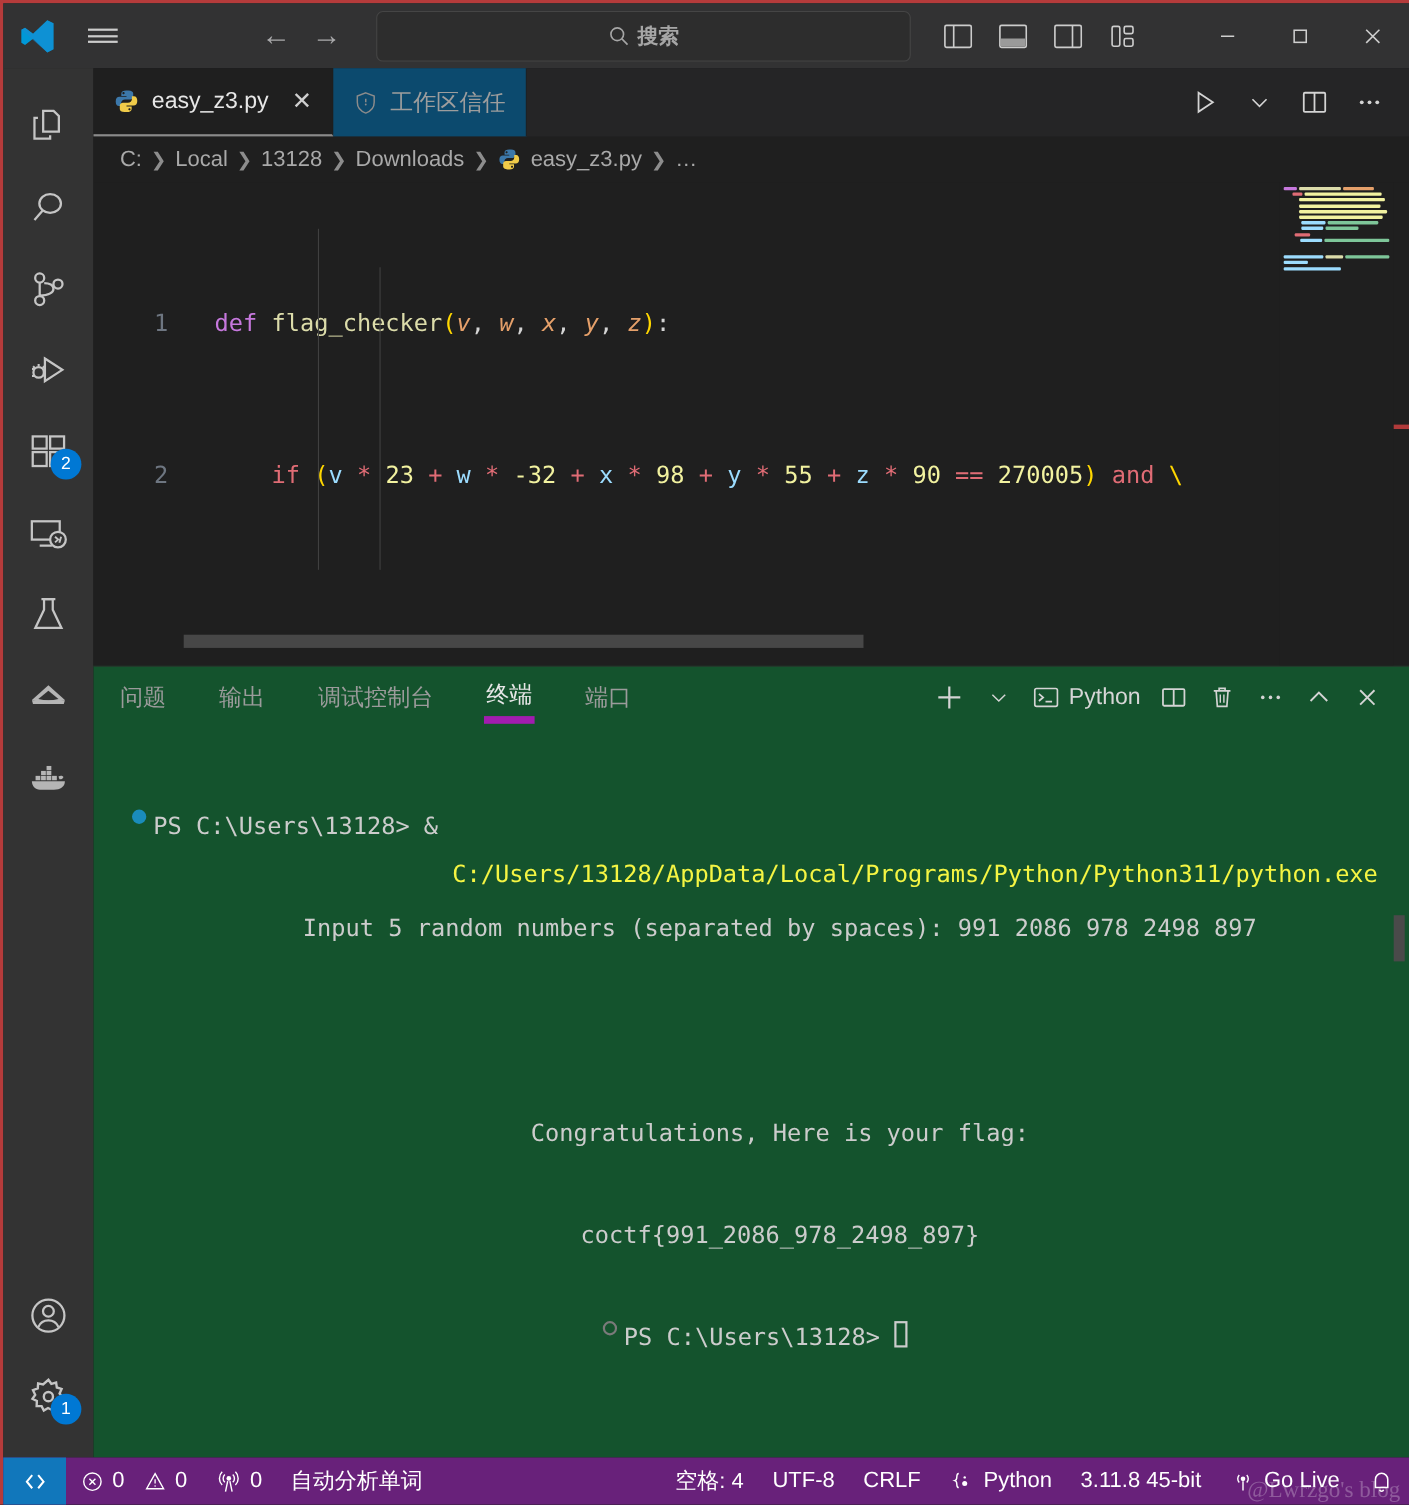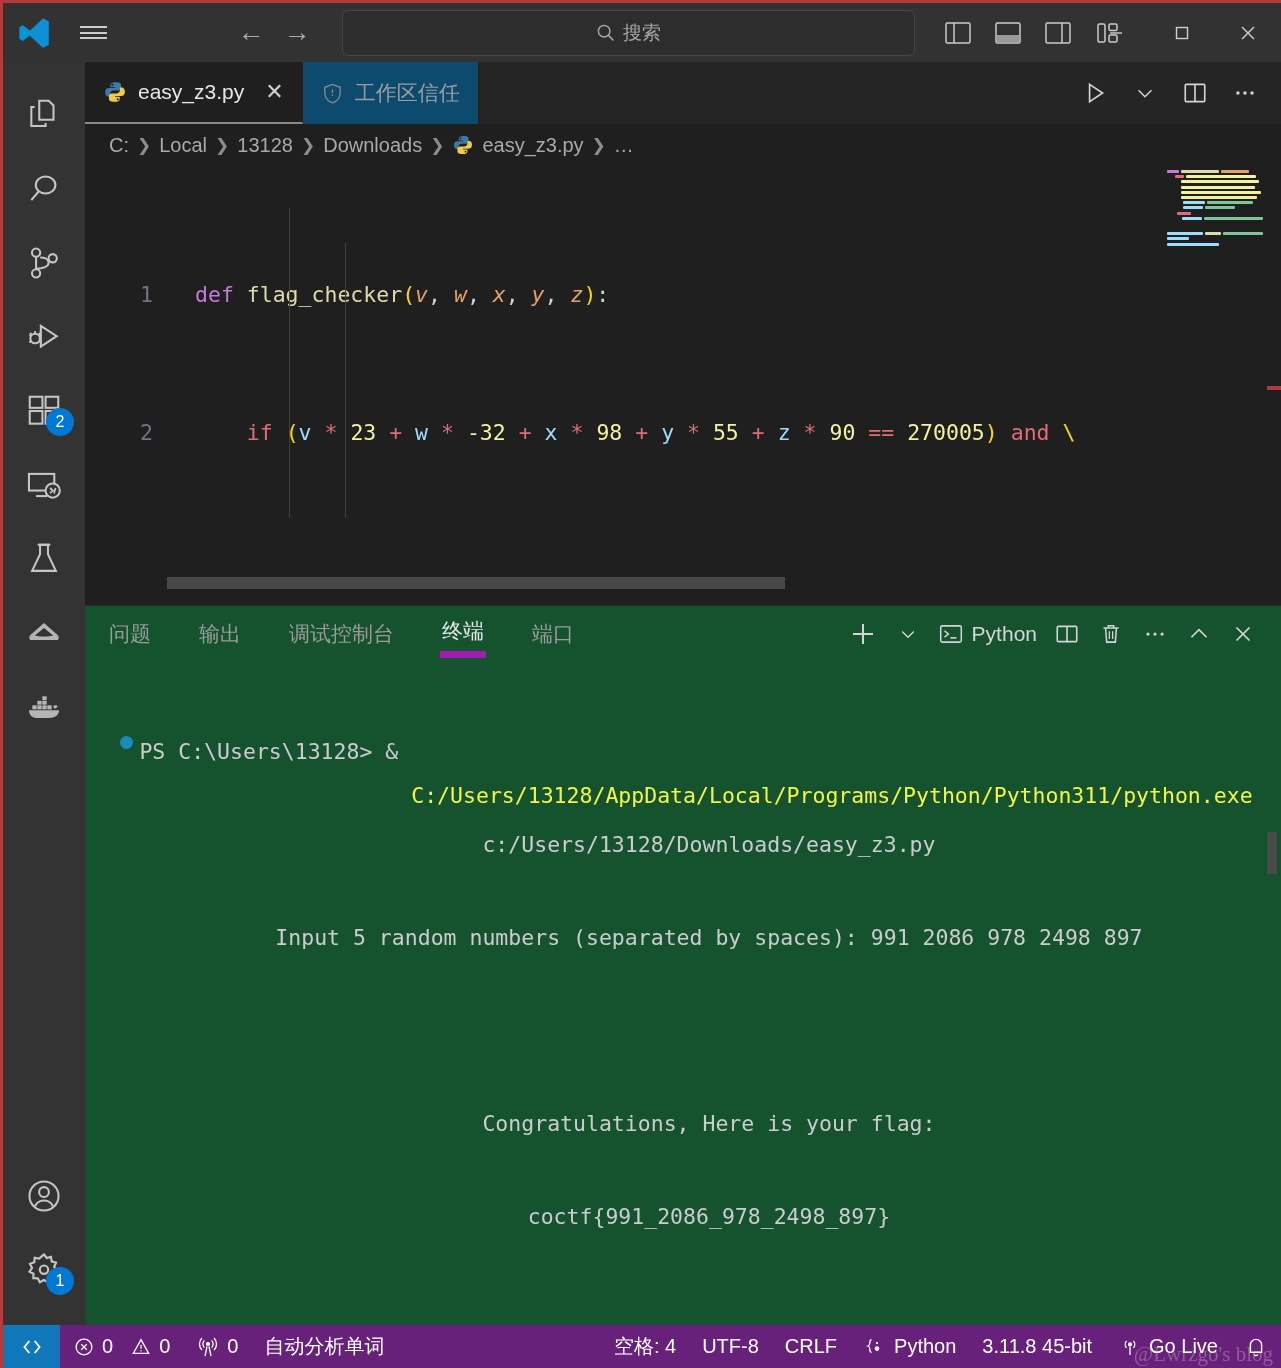--- a/index.html
+++ b/index.html
@@ -23,23 +23,23 @@
     background: #323233;
     display: flex; align-items: center;
     position: relative;
   }
   .tb-logo { width: 62px; display: flex; align-items: center; justify-content: center; }
   .tb-hamburger { width: 56px; display:flex; align-items:center; justify-content:center; }
   .tb-hamburger .bar { width: 27px; height: 2px; background: #cccccc; margin: 3.5px 0; display:block;}
   .tb-navbtns { display: flex; align-items: center; gap: 16px; margin-left: 115px; }
   .tb-navbtn { color: #a9a9ab; font-size: 27px; line-height: 1; width: 30px; text-align: center; }
   .tb-search {
-    width: 573px; height: 46px; margin-left: 30px;
+    width: 486px; height: 46px; margin-left: 30px;
     background: #2d2d2d; border: 1px solid #454545; border-radius: 6px;
-    display: flex; align-items: center; justify-content: center; gap: 7px;
+    display: flex; align-items: center; justify-content: center; gap: 7px; font-weight: bold;
   }
   .tb-search .txt { color: #a6a6a6; font-size: 19px; }
   .tb-layouticons { display: flex; align-items: center; gap: 20px; margin-left: 28px; }
   .tb-li { width: 30px; height: 30px; display:flex; align-items:center; justify-content:center;}
   .tb-wincontrols { position: absolute; right: 0; top: 0; height: 59px; display: flex; align-items: center; }
   .wc { width: 66px; height: 59px; display: flex; align-items: center; justify-content: center; color: #cfcfcf; }
   
   .body { flex: 1; display: flex; min-height: 0; }
   
   .activitybar {
@@ -561,37 +561,37 @@
           </div>
         </div>
 
         <div class="terminal">
           <div class="trow">
             <span class="tgutter"><span class="tdot"></span></span>
             <span class="ttext t-white">PS C:\Users\13128&gt; &amp; </span><span class="ttext t-yellow">C:/Users/13128/AppData/Local/Programs/Python/Python311/python.exe</span>
           </div>
           <div class="trow">
             <span class="tgutter"></span>
-            <span class="ttext t-white">  c:/Users/13128/Downloads/easy_z3.py</span>
-          </div>
-          <div class="trow">
-            <span class="tgutter"></span>
             <span class="ttext t-white">  Input 5 random numbers (separated by spaces): 991 2086 978 2498 897</span>
           </div>
           <div class="trow">
             <span class="tgutter"></span>
             <span class="ttext t-white"></span>
           </div>
           <div class="trow">
             <span class="tgutter"></span>
             <span class="ttext t-white">  Congratulations, Here is your flag:</span>
           </div>
           <div class="trow">
             <span class="tgutter"></span>
             <span class="ttext t-white">  coctf{991_2086_978_2498_897}</span>
+          </div>
+          <div class="trow">
+            <span class="tgutter"><span class="tdot hollow"></span></span>
+            <span class="ttext t-white">PS C:\Users\13128&gt; </span><span class="cursorblk"></span>
           </div>
           <div class="term-scroll"></div>
         </div>
       </div>
     </div>
   </div>
 
   <div class="statusbar">
     <div class="sb-remote">
       <svg width="26" height="26" viewBox="0 0 24 24">

